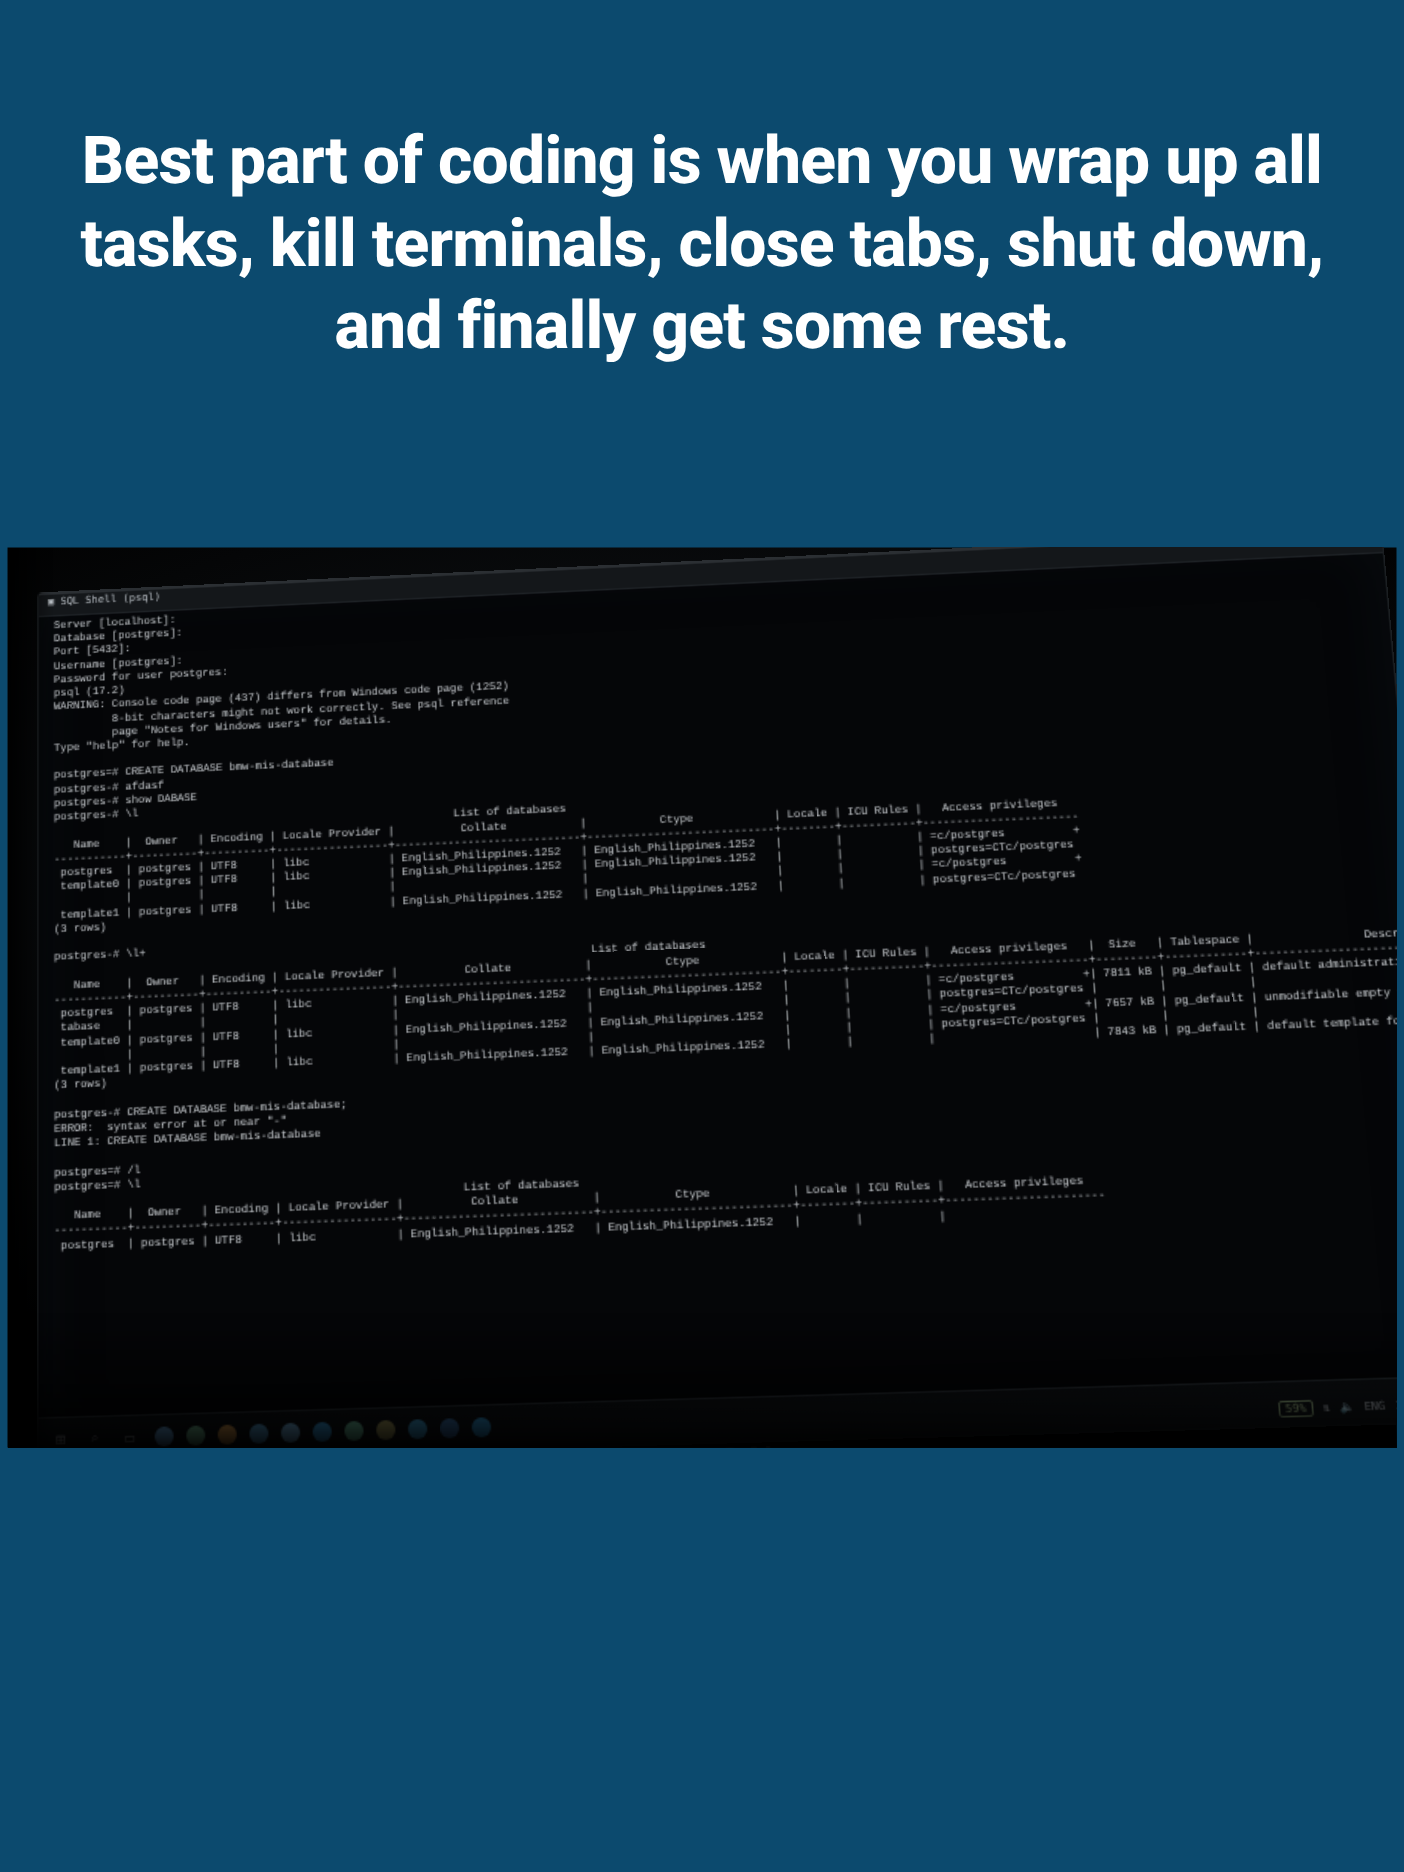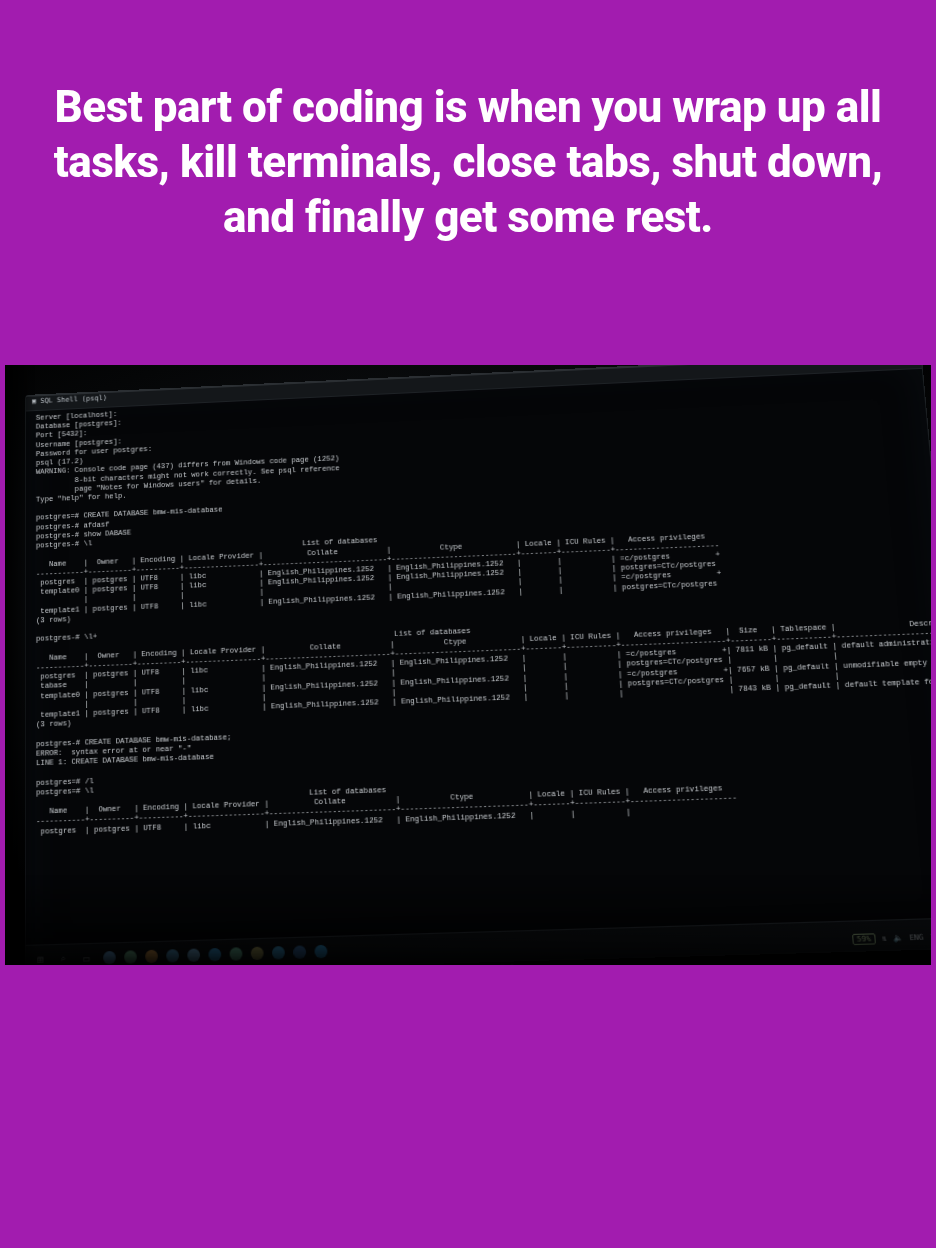--- a/index.html
+++ b/index.html
@@ -1,16 +1,16 @@
 <!DOCTYPE html>
 <html><head>
 <meta charset="utf-8">
 <style>
   html,body{margin:0;padding:0;width:936px;height:1248px;background:#000;overflow:hidden;font-family:-apple-system,BlinkMacSystemFont,"Segoe UI",Roboto,Helvetica,Arial,sans-serif;}
-  .stage{position:relative;width:936px;height:1248px;background:#a21caf;}
+  .stage{position:relative;width:936px;height:1248px;background:#0c4a6e;}
   .caption{position:absolute;top:80px;left:40px;right:40px;color:#fff;font-weight:800;font-size:44px;line-height:1.25;text-align:center;letter-spacing:-0.5px;}
   
   .photo{position:absolute;top:365px;left:5px;width:926px;height:600px;background:radial-gradient(ellipse 80% 60% at 50% 40%, #171a1d 0%, #0a0c0e 55%, #000 100%);overflow:hidden;}
   
   .screen-wrap{position:absolute;top:30px;left:20px;width:880px;height:560px;perspective:1400px;perspective-origin:40% 30%;}
   .screen{width:880px;height:560px;transform:rotateX(8deg) rotateY(-3deg) rotateZ(-2deg) translateZ(0);transform-origin:top left;background:#050608;border:1px solid #1b1f22;border-top:2px solid #2b2f33;border-radius:4px;position:relative;box-shadow:0 0 40px rgba(20,30,40,.25) inset;overflow:hidden;}
   .titlebar{height:14px;background:#14171a;border-bottom:1px solid #1e2226;position:relative;}
   .titlebar .winctl{position:absolute;right:4px;top:1px;display:flex;gap:14px;color:#8a9199;font-size:8px;}
   .term{position:absolute;top:14px;left:0;right:0;bottom:26px;padding:4px 10px 4px 10px;color:#c8ccd0;font-family:Consolas,"Courier New",monospace;font-size:7.2px;line-height:1.28;white-space:pre;overflow:hidden;}
   .taskbar{position:absolute;left:0;right:0;bottom:0;height:26px;background:linear-gradient(#0e1114,#14181c);border-top:1px solid #24292e;display:flex;align-items:center;padding:0 8px;gap:10px;}

